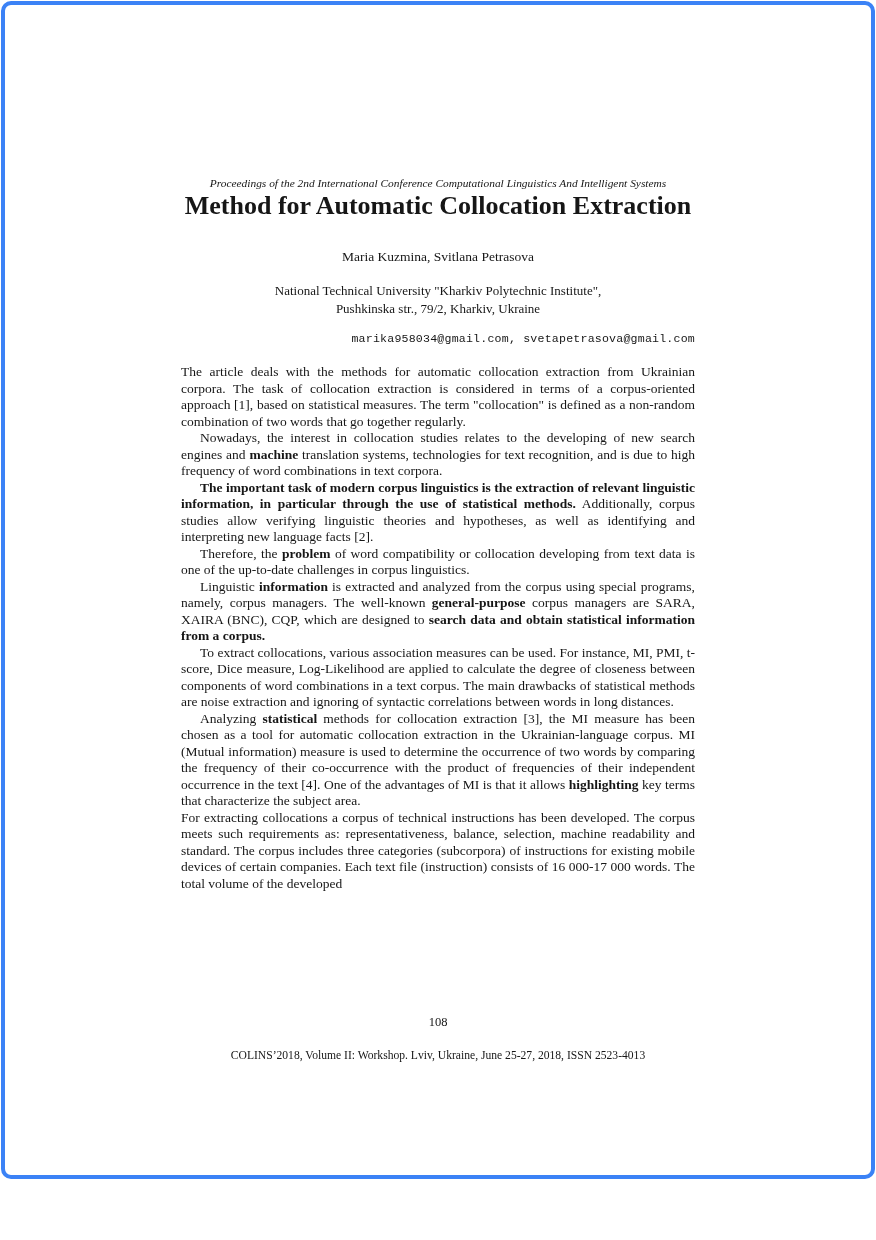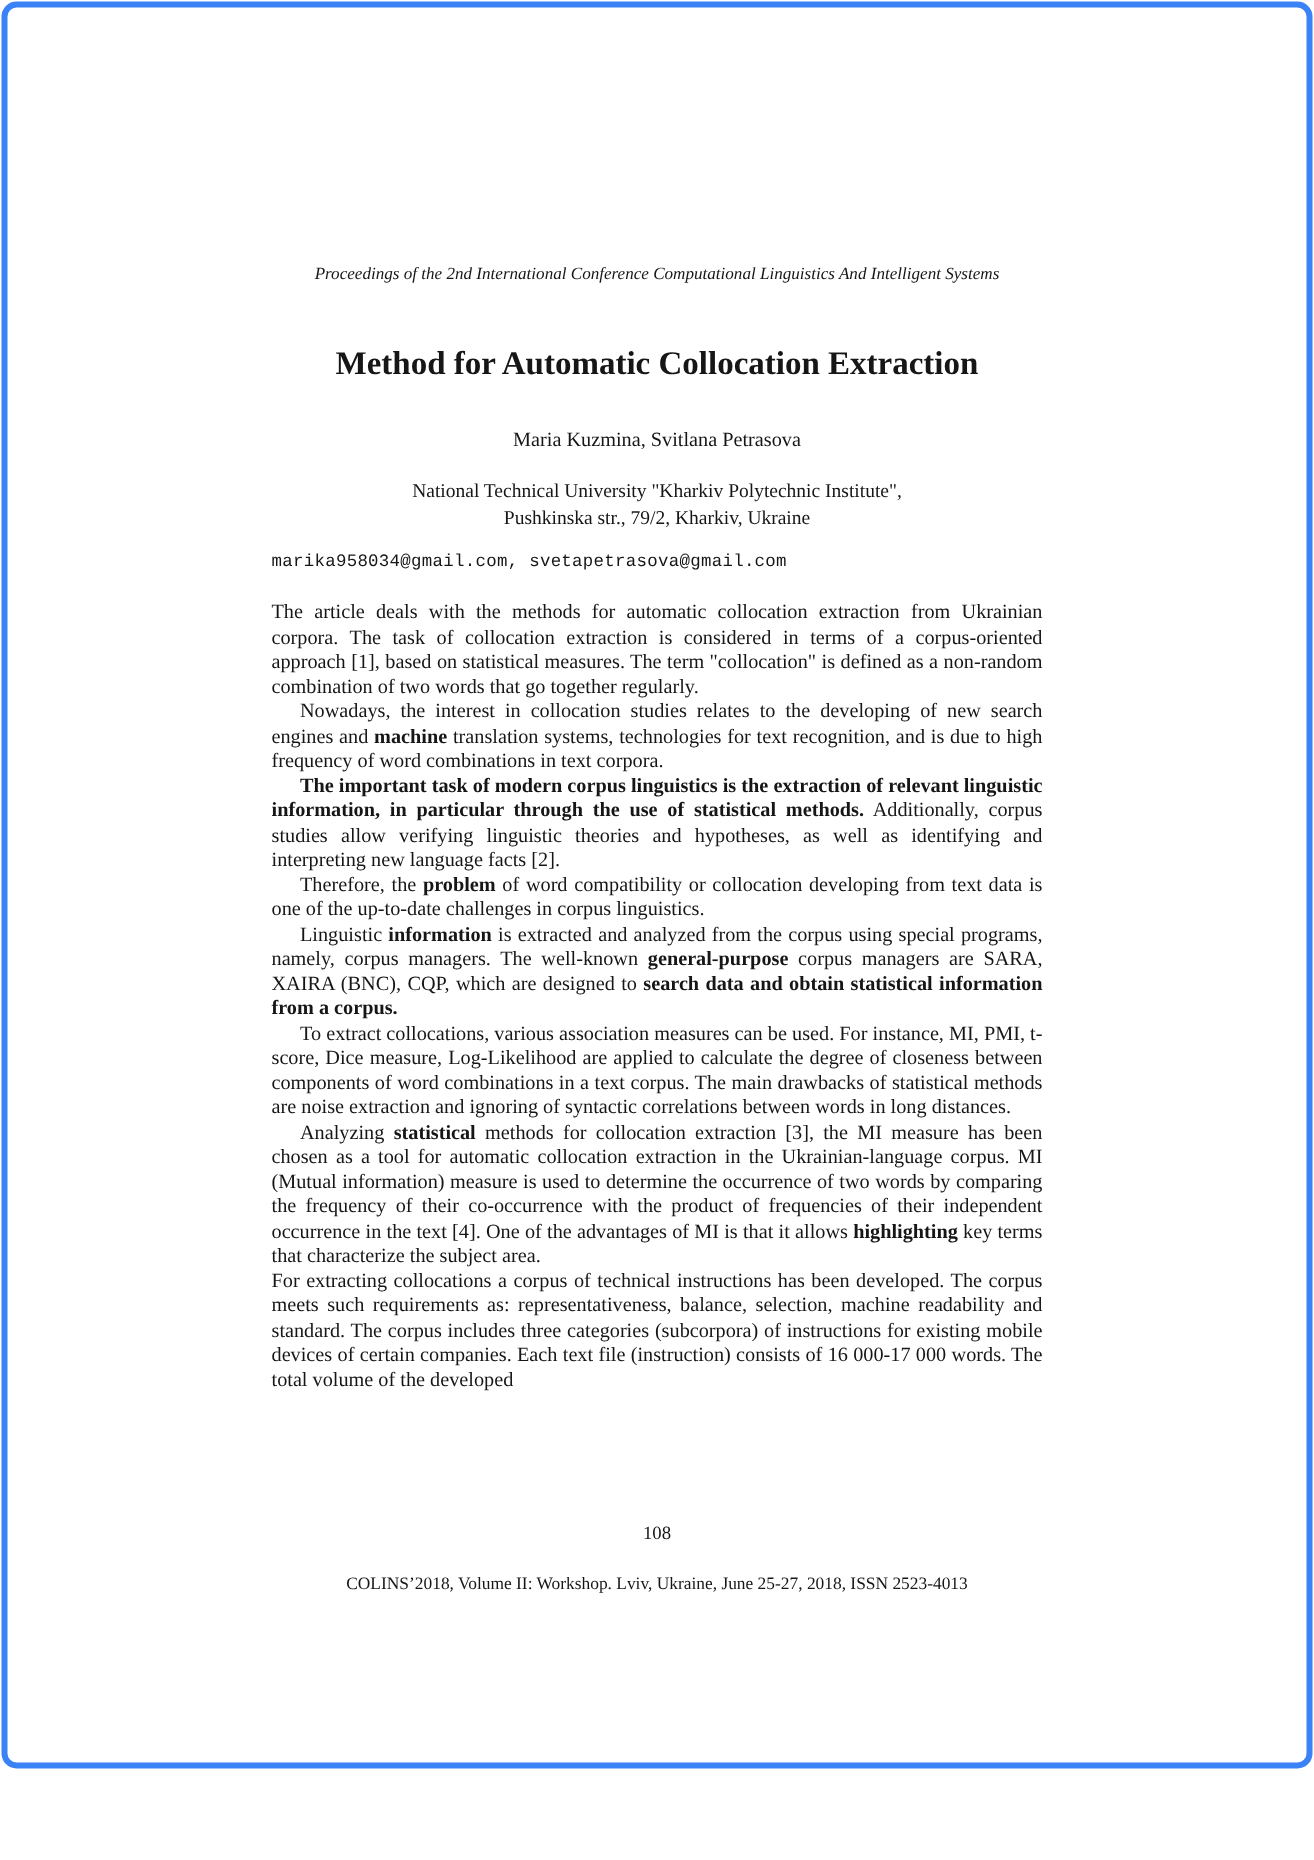--- a/index.html
+++ b/index.html
@@ -23,40 +23,39 @@
     margin: 0 auto;
     padding-top: 172px;
   }
   .running-header {
     font-style: italic;
     font-size: 11.4px;
     text-align: center;
     white-space: nowrap;
   }
   .title {
-    margin-top: 36px;
-    font-size: 22px;
+    font-size: 26px;
     font-weight: bold;
     text-align: center;
     line-height: 33px;
   }
   .authors {
     margin-top: 27px;
     text-align: center;
     font-size: 13.5px;
   }
   .affiliation {
     margin-top: 17px;
     text-align: center;
     font-size: 13px;
     line-height: 17.5px;
   }
   .emails {
     margin-top: 15px;
-    text-align: left;
+    text-align: right;
     font-family: "Liberation Mono", monospace;
     font-size: 11.6px;
     letter-spacing: 0.2px;
   }
   .body-text {
     margin-top: 19px;
     font-size: 13.5px;
     line-height: 16.5px;
     text-align: justify;
   }

